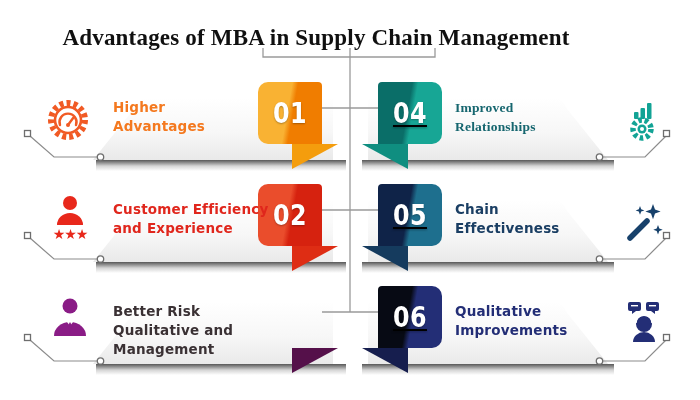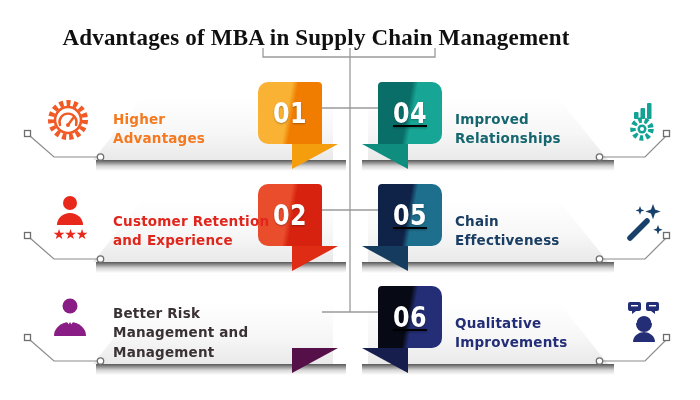--- a/index.html
+++ b/index.html
@@ -23,21 +23,21 @@
         background:linear-gradient(100deg,var(--cl) 46%,var(--cr) 54%);}
   .numblock.left{border-radius:10px 4px 0 10px;}
   .numblock.right{border-radius:4px 10px 10px 0;text-decoration:underline;}
   .numblock span{color:#fff;font-weight:700;font-size:28px;display:inline-block;
         transform:scaleX(.85);text-shadow:0 1px 2px rgba(0,0,0,.3);letter-spacing:.5px;}
 
   .fold{position:absolute;width:46px;height:25px;z-index:3;background:var(--cf);}
   .fold.left{clip-path:polygon(0 0,100% 0,0 100%);}
   .fold.right{clip-path:polygon(0 0,100% 0,100% 100%);}
 
-  .label{position:absolute;height:62px;display:flex;flex-direction:column;justify-content:center;
+  .label{position:absolute;height:62px;display:flex;flex-direction:column;
         z-index:5;color:var(--ct);font-weight:600;font-size:13.5px;line-height:1.42;letter-spacing:.2px;}
   .label div{white-space:nowrap;}
 
   .icon{position:absolute;z-index:5;}
 </style>
 </head>
 <body>
 
 <div id="canvas">
 
@@ -95,55 +95,55 @@
     </svg>
   </div>
 
   <div class="shadowstrip" style="left:96px;top:262px;width:250px;"></div>
   <div class="card left" style="left:93px;top:200px;"></div>
   <div class="fold left" style="left: 292px; top: 246px; --cf: #DE2D14;"></div>
   <div class="numblock left" style="left: 258px; top: 184px; --cl: #EA4D2C; --cr: #D6220F;">
     <span>02</span>
   </div>
   <div class="label" style="left: 113px; top: 200px; width: 155px; --ct: #E0261C;">
-    <div>Customer Retention</div>
+    <div>Customer Efficiency</div>
     <div>and Experience</div>
   </div>
   <div class="icon" style="left:46px;top:192px;">
     <svg width="48" height="54" viewBox="0 0 48 54">
       <circle cx="24" cy="11" r="7" fill="#E8281B"></circle>
       <path d="M11 33 a13 12 0 0 1 26 0 z" fill="#E8281B"></path>
       <text x="24" y="47" font-size="14" text-anchor="middle" fill="#E8281B" style="letter-spacing:-1px;">★★★</text>
     </svg>
   </div>
 
   <div class="shadowstrip" style="left:96px;top:364px;width:250px;"></div>
   <div class="card left" style="left:93px;top:302px;"></div>
   <div class="fold left" style="left: 292px; top: 348px; --cf: #55104A;"></div>
   <div class="label" style="left: 113px; top: 302px; width: 155px; --ct: #3A3134;">
     <div>Better Risk</div>
-    <div>Management and</div>
+    <div>Qualitative and</div>
     <div>Management</div>
   </div>
   <div class="icon" style="left:46px;top:294px;">
     <svg width="48" height="50" viewBox="0 0 48 50">
       <circle cx="24" cy="12" r="7.5" fill="#8A1C86"></circle>
       <path d="M8 42 a16 14 0 0 1 32 0 z" fill="#8A1C86"></path>
       <path d="M18 24 l6 8 6 -8 z" fill="#ffffff"></path>
       <path d="M24 28 l2.2 3.8 -2.2 7.5 -2.2 -7.5 z" fill="#8A1C86"></path>
     </svg>
   </div>
 
   <div class="shadowstrip" style="left:362px;top:160px;width:252px;"></div>
   <div class="card right" style="left:368px;top:98px;"></div>
   <div class="fold right" style="left: 362px; top: 144px; --cf: #0F8E80;"></div>
   <div class="numblock right" style="left: 378px; top: 82px; --cl: #0A6E68; --cr: #17A695;">
     <span>04</span>
   </div>
-  <div class="label" style="left: 455px; top: 98px; width: 135px; --ct: #16666F;">
+  <div class="label" style="left: 455px; top: 98px; width: 135px; font-family: Liberation Serif, serif; --ct: #16666F;">
     <div>Improved</div>
     <div>Relationships</div>
   </div>
   <div class="icon" style="left:618px;top:98px;">
     <svg width="48" height="46" viewBox="0 0 48 46">
       <rect x="16" y="14" width="4.5" height="7" rx="1" fill="#12A395"></rect>
       <rect x="22.5" y="10" width="4.5" height="11" rx="1" fill="#12A395"></rect>
       <rect x="29" y="5" width="4.5" height="16" rx="1" fill="#12A395"></rect>
       <circle cx="24" cy="31" r="9" fill="none" stroke="#12A395" stroke-width="5.5" stroke-dasharray="3.6 2.8"></circle>
       <circle cx="24" cy="31" r="4.5" fill="#12A395"></circle>

